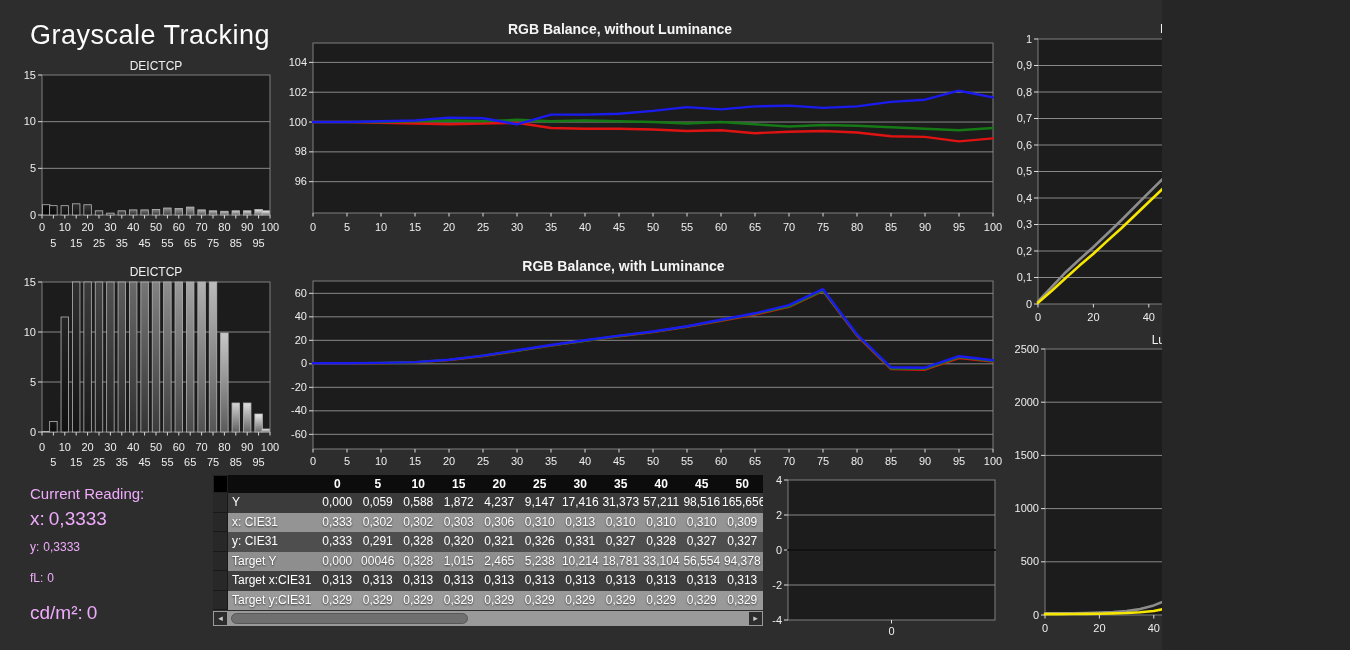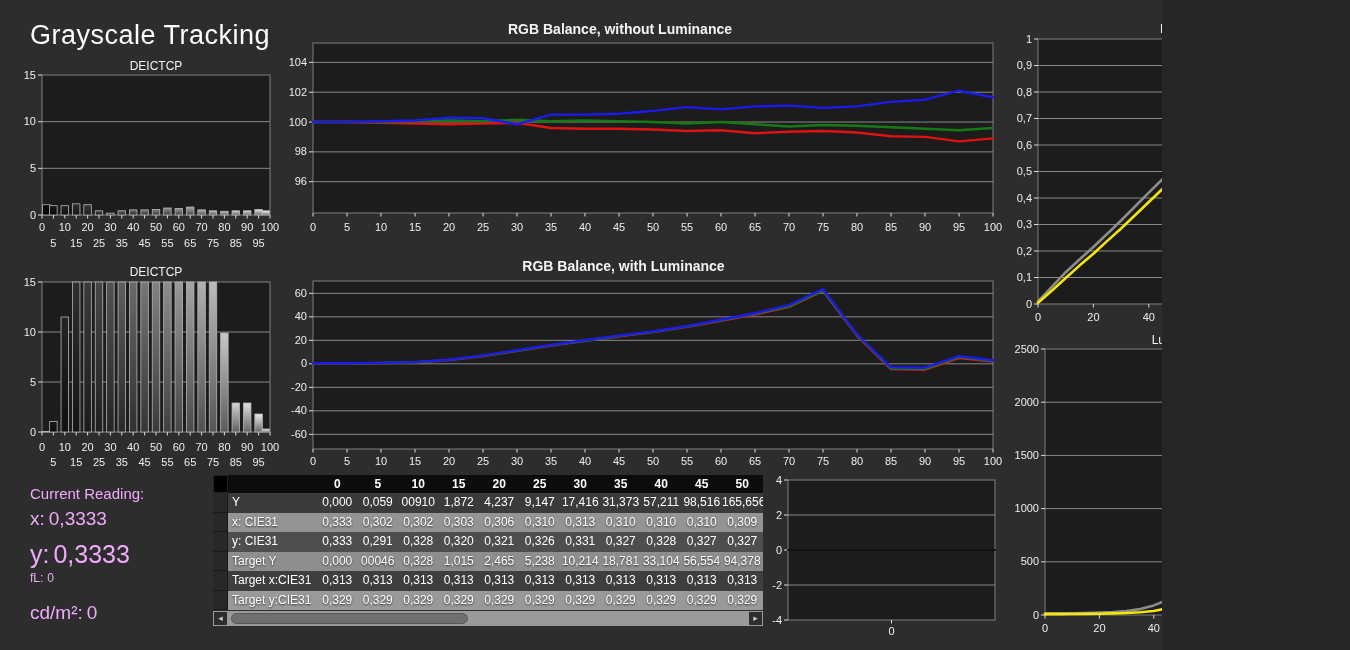--- a/index.html
+++ b/index.html
@@ -10,21 +10,21 @@
   .ctitle{position:absolute;transform:translateX(-50%);color:#f0f0f0;font-size:12px;
           white-space:nowrap;}
   .ctitle.big{font-size:14px;font-weight:600;color:#f5f5f5;}
   #charts{position:absolute;left:0;top:0;}
   #charts text{font-family:"Liberation Sans",sans-serif;font-size:11px;fill:#ededed;}
   
   .reading{position:absolute;left:30px;color:#f0abfc;white-space:nowrap;}
   .reading .lbl{margin-right:4px;}
   #cr-heading{top:485px;font-size:15px;}
   #cr-x{top:508px;font-size:19px;}
-  #cr-y{top:540px;font-size:25px;}
+  #cr-y{top:540px;font-size:12px;}
   #cr-fl{top:571px;font-size:12px;text-align:center;}
   #cr-cd{top:602px;font-size:19px;text-align:right;}
   
   #grid{position:absolute;left:213px;top:475px;width:550px;overflow:hidden;
         font-size:12px;color:#fff;}
   .grid-row{display:flex;height:19.5px;line-height:19.5px;}
   .grid-row.header{height:18px;line-height:18px;background:#0c0c0c;font-weight:bold;}
   .cell{flex:0 0 auto;overflow:hidden;white-space:nowrap;box-sizing:border-box;}
   .cell.sel{width:15px;background:#282828;border-right:1px solid #191919;
             border-bottom:1px solid #191919;}
@@ -639,21 +639,21 @@
         <div class="cell val">35</div>
         <div class="cell val">40</div>
         <div class="cell val">45</div>
         <div class="cell val">50</div>
       </div>
       <div class="grid-row" style="background: rgb(59, 59, 59);">
         <div class="cell sel"></div>
         <div class="cell lab">Y</div>
         <div class="cell val">0,000</div>
         <div class="cell val">0,059</div>
-        <div class="cell val">00910</div>
+        <div class="cell val">0,588</div>
         <div class="cell val">1,872</div>
         <div class="cell val">4,237</div>
         <div class="cell val">9,147</div>
         <div class="cell val">17,416</div>
         <div class="cell val">31,373</div>
         <div class="cell val">57,211</div>
         <div class="cell val">98,516</div>
         <div class="cell val">165,656</div>
       </div>
       <div class="grid-row shade-light" style="background: rgb(148, 148, 148);">

